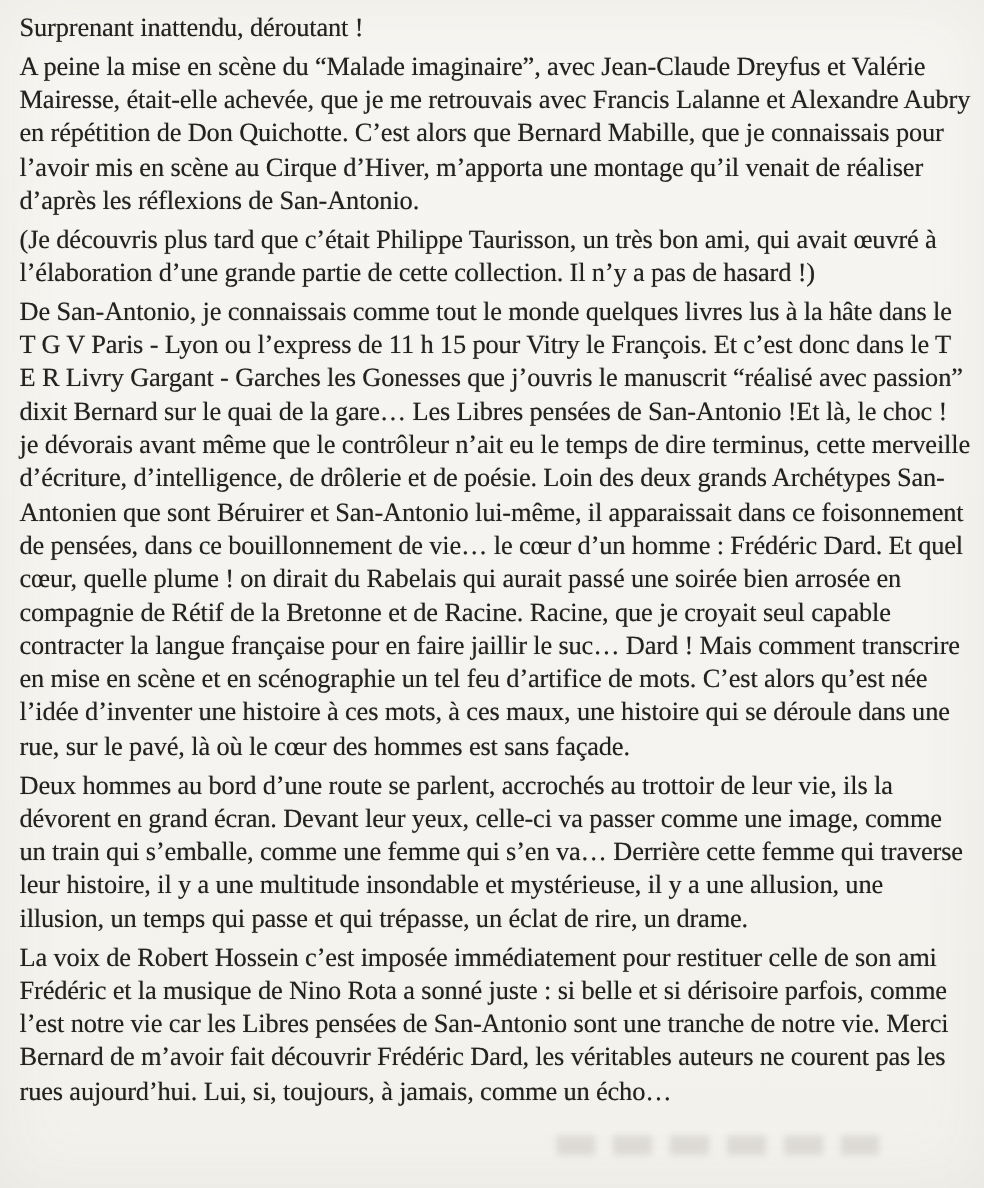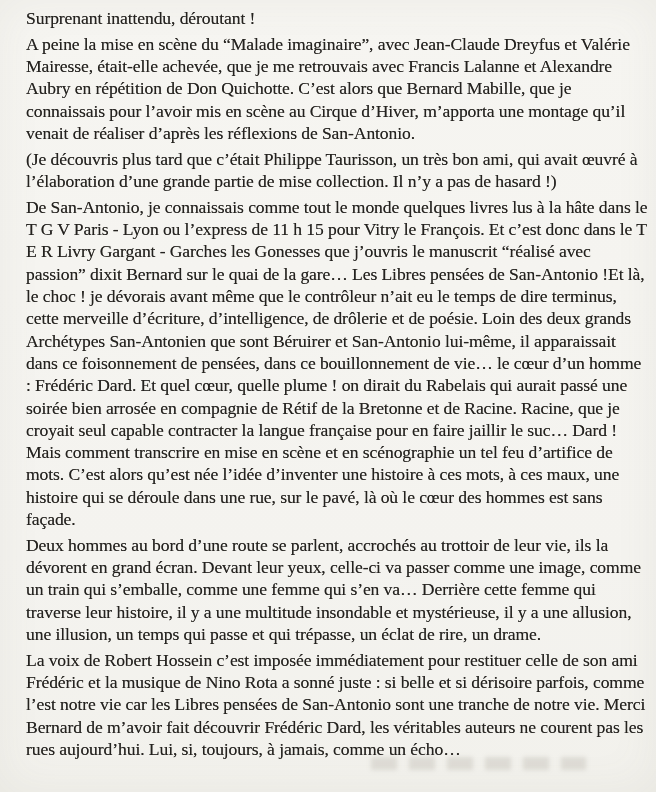--- a/index.html
+++ b/index.html
@@ -9,21 +9,21 @@
   }
   .page {
     position: relative;
     width: 656px;
     height: 792px;
     box-sizing: border-box;
     background: #f5f4f0;
     background-image: linear-gradient(180deg, #f6f5f1 0%, #f4f3ef 70%, #f2f1ec 100%);
     box-shadow: inset 0 0 46px rgba(120, 114, 102, 0.07);
     overflow: hidden;
-    padding: 7px 8px 0 26px;
+    padding: 7px 8px 0 13px;
     font-family: "Liberation Serif", "DejaVu Serif", serif;
     font-size: 17.6px;
     line-height: 22.3px;
     letter-spacing: -0.1px;
     color: #24221f;
     text-shadow: 0 0 0.5px rgba(36, 34, 31, 0.55);
   }
   .page p {
     margin: 0 0 3.5px 0;
     text-align: left;
@@ -45,18 +45,18 @@
     filter: blur(2.2px);
     pointer-events: none;
   }
 </style>
 </head>
 <body>
 
 <div class="page" style="background-color: rgb(245, 244, 240); color: rgb(36, 34, 31);">
   <p><span>Surprenant inattendu, déroutant !</span></p>
   <p><span>A peine la mise en scène du “Malade imaginaire”, avec Jean-Claude Dreyfus et Valérie Mairesse, était-elle achevée, que je me retrouvais avec Francis Lalanne et Alexandre Aubry en répétition de </span><span class="italic">Don Quichotte</span><span>. C’est alors que Bernard Mabille, que je connaissais pour l’avoir mis en scène au Cirque d’Hiver, m’apporta une montage qu’il venait de réaliser d’après les réflexions de San-Antonio.</span></p>
-  <p><span>(Je découvris plus tard que c’était Philippe Taurisson, un très bon ami, qui avait œuvré à l’élaboration d’une grande partie de mise collection. Il n’y a pas de hasard !)</span></p>
+  <p><span>(Je découvris plus tard que c’était Philippe Taurisson, un très bon ami, qui avait œuvré à l’élaboration d’une grande partie de cette collection. Il n’y a pas de hasard !)</span></p>
   <p><span>De San-Antonio, je connaissais comme tout le monde quelques livres lus à la hâte dans le T G V Paris - Lyon ou l’express de 11 h 15 pour Vitry le François. Et c’est donc dans le T E R Livry Gargant - Garches les Gonesses que j’ouvris le manuscrit “réalisé avec passion” dixit Bernard sur le quai de la gare… Les Libres pensées de San-Antonio !Et là, le choc ! je dévorais avant même que le contrôleur n’ait eu le temps de dire terminus, cette merveille d’écriture, d’intelligence, de drôlerie et de poésie. Loin des deux grands Archétypes </span><span class="italic">San-Antonien</span><span> que sont Béruirer et San-Antonio lui-même, il apparaissait dans ce foisonnement de pensées, dans ce bouillonnement de vie… le cœur d’un homme : Frédéric Dard. Et quel cœur, quelle plume ! on dirait du Rabelais qui aurait passé une soirée bien arrosée en compagnie de Rétif de la Bretonne et de Racine. Racine, que je croyait seul capable contracter la langue française pour en faire jaillir le suc… Dard ! Mais comment transcrire en mise en scène et en scénographie un tel feu d’artifice de mots. C’est alors qu’est née l’idée d’inventer une histoire à ces mots, à ces maux, une histoire qui se déroule dans une rue, sur le pavé, là où le cœur des hommes est sans façade.</span></p>
   <p><span>Deux hommes au bord d’une route se parlent, accrochés au trottoir de leur vie, ils la dévorent en grand écran. Devant leur yeux, celle-ci va passer comme une image, comme un train qui s’emballe, comme une femme qui s’en va… Derrière cette femme qui traverse leur histoire, il y a une multitude insondable et mystérieuse, il y a une allusion, une illusion, un temps qui passe et qui trépasse, un éclat de rire, un drame.</span></p>
   <p><span>La voix de Robert Hossein c’est imposée immédiatement pour restituer celle de son ami Frédéric et la musique de Nino Rota a sonné juste : si belle et si dérisoire parfois, comme l’est notre vie car les </span><span class="italic">Libres pensées de San-Antonio</span><span> sont une tranche de notre vie. Merci Bernard de m’avoir fait découvrir Frédéric Dard, les véritables auteurs ne courent pas les rues aujourd’hui. Lui, si, toujours, à jamais, comme un écho…</span></p>
   <div class="ghost"></div>
 </div>
 
 </body></html>

